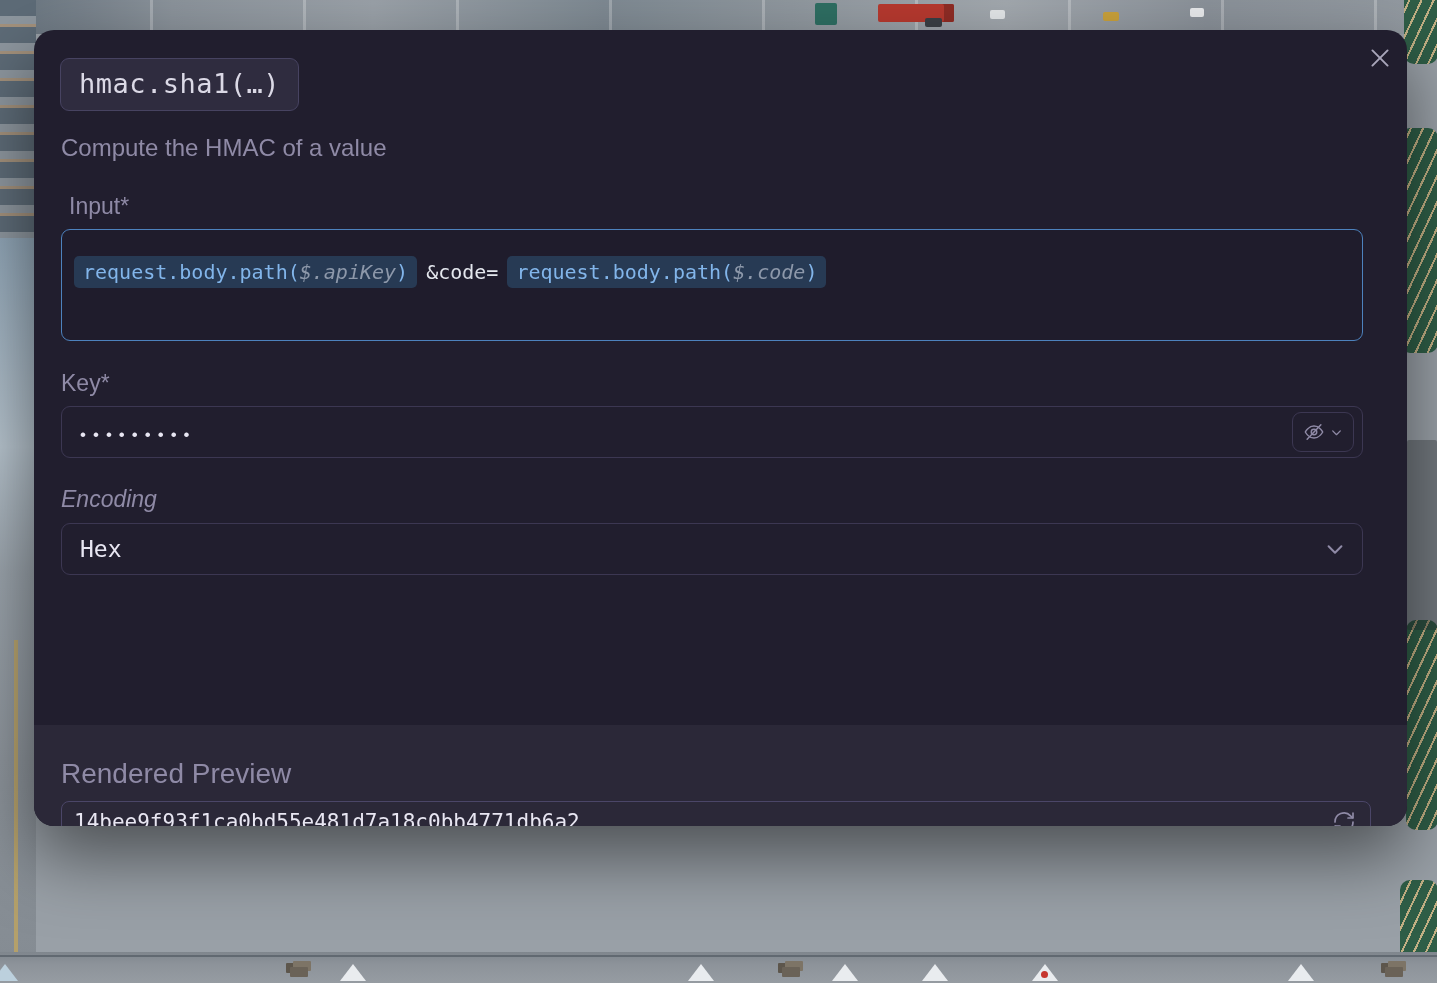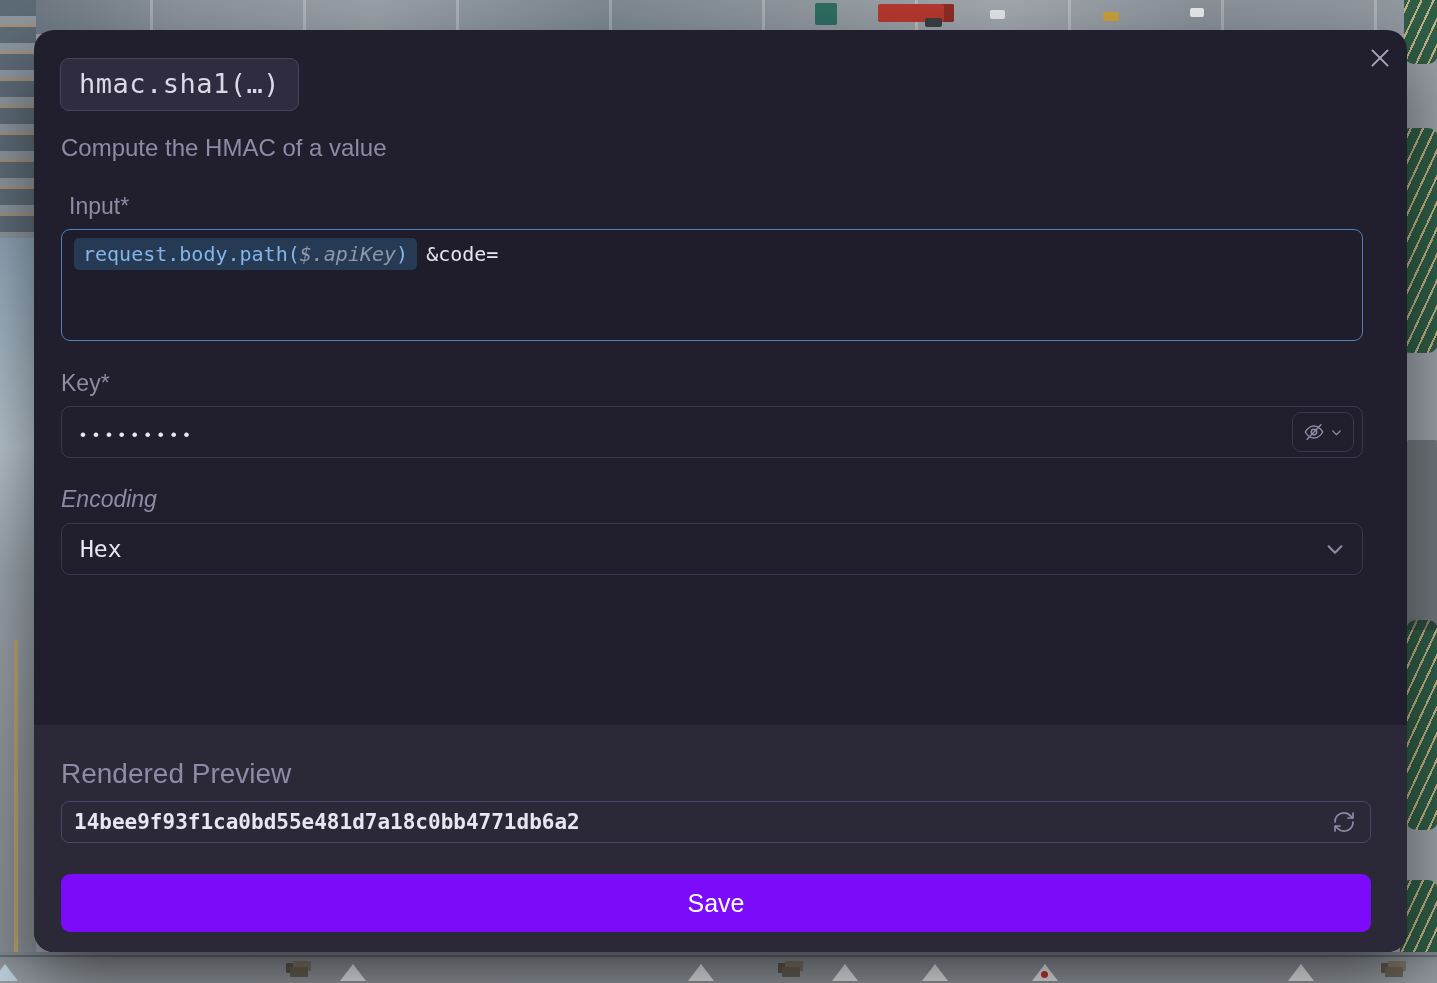--- a/index.html
+++ b/index.html
@@ -23,39 +23,39 @@
     background:linear-gradient(180deg,#7f868d 0%,#8d939a 40%,#969ca2 100%); }
   .bd-bottom-line { position:absolute; left:0; bottom:26px; width:100%; height:2px; background:#596069; opacity:.8; }
   .plane-tail { position:absolute; bottom:2px; width:26px; height:17px; background:#e9ecef;
     clip-path:polygon(50% 0,100% 100%,0 100%); }
   .plane-tail.red::after { content:""; position:absolute; left:9px; top:7px; width:7px; height:7px;
     border-radius:50%; background:#c6362f; }
   .cargo { position:absolute; bottom:6px; width:18px; height:10px; background:#6a6257; border-radius:1px;
     box-shadow:3px -6px 0 #7d7466, -4px -4px 0 #5d564c; }
 
   
-  .modal { position:absolute; left:34px; top:30px; width:1373px; height:922px;
+  .modal { position:absolute; left:34px; top:30px; width:1373px; height:796px;
     background:#211e2e; border-radius:20px; overflow:hidden;
     box-shadow:0 30px 70px rgba(0,0,0,.5); }
 
   .title-badge { position:absolute; left:26px; top:28px; padding:9px 18px 11px;
     background:#2f2c3f; border:1px solid #474361; border-radius:9px;
     font-family:"DejaVu Sans Mono",monospace; font-size:27px; color:#dbd9e6; letter-spacing:.5px; }
 
   .close-btn { position:absolute; left:1328px; top:10px; width:36px; height:36px;
     display:flex; align-items:center; justify-content:center; cursor:pointer;
     background:none; border:none; color:#a9a6ba; }
 
   .subtitle { position:absolute; left:27px; top:104px; font-size:24px; color:#8f8aa6;text-align:right; }
 
   .field-label { position:absolute; left:27px; font-size:23px; color:#8f8aa6; }
 
   .input-area { position:absolute; left:27px; top:199px; width:1302px; height:112px;
     border:1px solid #4d82bd; border-radius:9px; background:#1f1c2c;
-    padding:8px 12px; display:flex; align-items:flex-start; }
+    padding:26px 12px; display:flex; align-items:flex-start; }
   .token-row { display:flex; align-items:center; gap:9px; flex-wrap:wrap;
     font-family:"DejaVu Sans Mono",monospace; font-size:20px; }
   .chip { background:#273a54; border-radius:5px; padding:4px 9px; white-space:nowrap; }
   .chip .code { color:#82b5ea; }
   .chip .arg { color:#8d98aa; font-style:italic; }
   .plain-token { color:#e4e7ee; }
 
   .key-input { position:absolute; left:27px; top:376px; width:1302px; height:52px;
     border:1px solid #3c3752; border-radius:9px; display:flex; align-items:center;
     padding:0 8px 0 18px; }
@@ -67,21 +67,21 @@
   .select { position:absolute; left:27px; top:493px; width:1302px; height:52px;
     border:1px solid #3c3752; border-radius:9px; display:flex; align-items:center;
     padding:0 16px 0 18px; cursor:pointer; }
   .select-value { font-family:"DejaVu Sans Mono",monospace; font-size:23px; color:#e8e6f2; }
   .select-chevron { margin-left:auto; color:#8f8aa6; display:flex; }
 
   .modal-footer { position:absolute; left:0; top:695px; width:100%; height:227px; background:#2b2838; }
   .preview-label { position:absolute; left:27px; top:33px; font-size:28px; color:#8f8aa6; }
   .preview-field { position:absolute; left:27px; top:76px; width:1310px; height:42px;
     border:1px solid #4b4668; border-radius:8px; display:flex; align-items:center;
-    padding:0 10px 0 12px;font-weight:bold; }
+    padding:0 10px 0 12px; }
   .preview-value { font-family:"DejaVu Sans Mono",monospace; font-size:21px; color:#e8e6f2; }
   .refresh-btn { margin-left:auto; width:32px; height:32px; border:none; background:none;
     color:#8f8aa6; display:flex; align-items:center; justify-content:center; cursor:pointer; }
 
   .save-btn { position:absolute; left:27px; top:149px; width:1310px; height:58px;
     background:#7c0bfc; border:none; border-radius:9px; color:#ffffff;
     font-family:"Liberation Sans",sans-serif; font-size:25px; cursor:pointer; }
 </style>
 </head>
 <body>
@@ -131,20 +131,21 @@
   </button>
 
   <div class="subtitle">Compute the HMAC of a value</div>
 
   <div class="field-label" style="top:163px;margin-left:8px;">Input*</div>
 
   <div class="input-area">
     <div class="token-row">
       <span class="chip"><span class="code">request.body.path(</span><span class="arg">$.apiKey</span><span class="code">)</span></span>
       <span class="plain-token">&amp;code=</span>
+      <span class="chip"><span class="code">request.body.path(</span><span class="arg">$.code</span><span class="code">)</span></span>
     </div>
   </div>
 
   <div class="field-label" style="top:340px;">Key*</div>
 
   <div class="key-input">
     <span class="dots">•••••••••</span>
     <button class="key-toggle" aria-label="Show key">
       <span style="display:flex;">
         <svg width="22" height="22" viewBox="0 0 24 24" fill="none" stroke="currentColor" stroke-width="1.6" stroke-linecap="round" stroke-linejoin="round">

